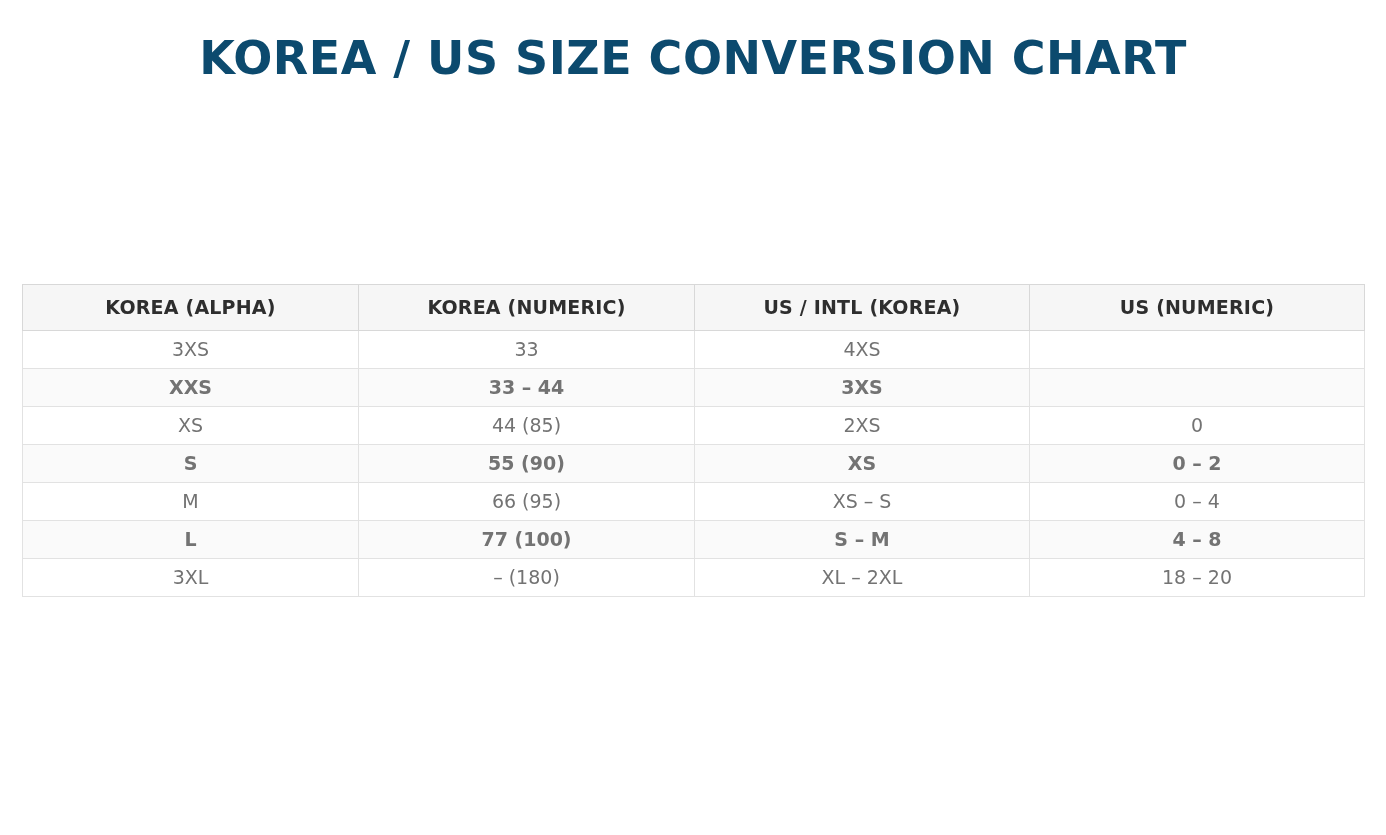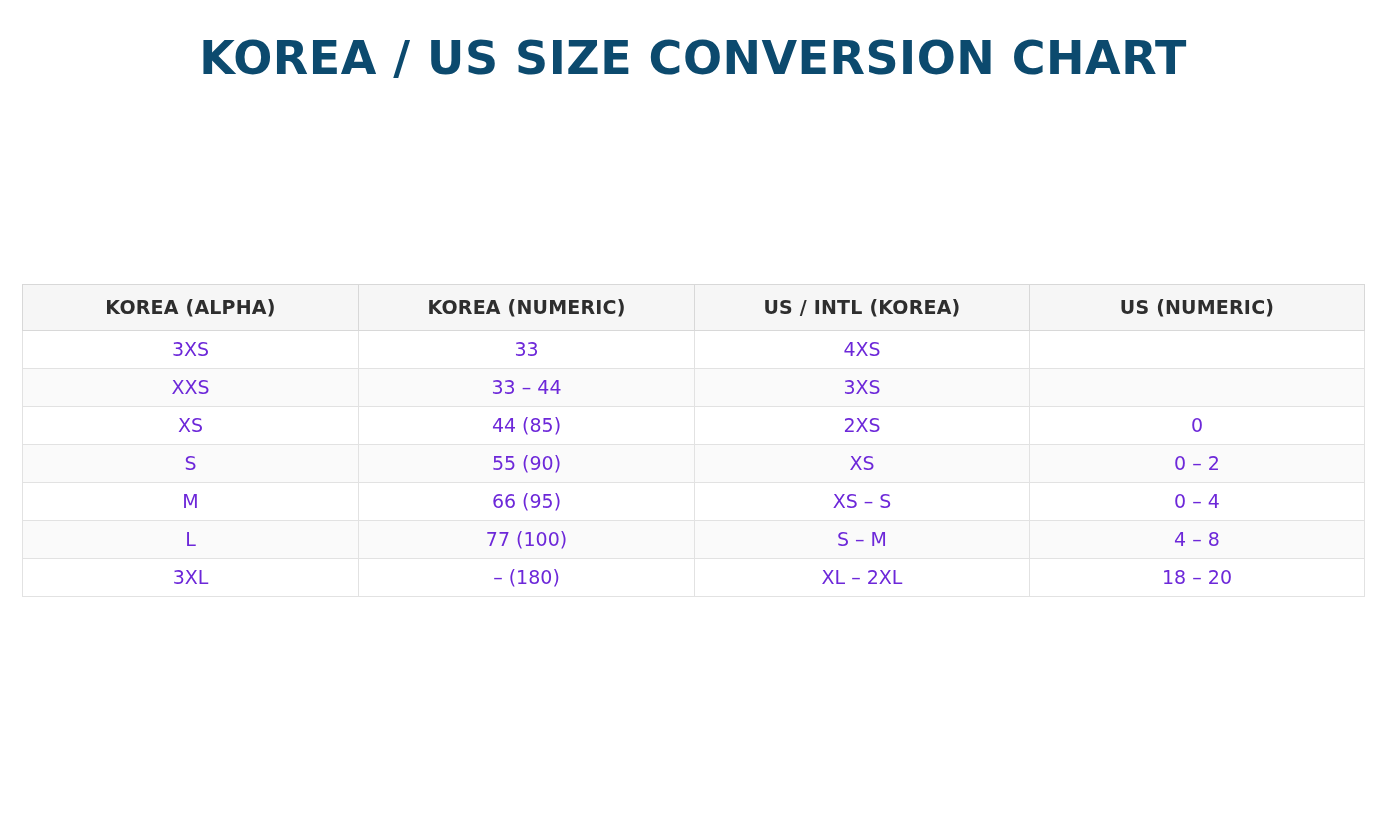--- a/index.html
+++ b/index.html
@@ -45,31 +45,32 @@
     font-size: 19px;
     font-weight: bold;
     color: #2e2e2e;
     text-align: center;
     padding: 11px 6px 12px 6px;
     border: 1px solid #d8d8d8;
     letter-spacing: 0.2px;
   }
   table.size-table td {
     font-size: 19px;
-    color: #6d28d9;
+    color: #737373;
     text-align: center;
     padding: 7px 6px 8px 6px;
     border: 1px solid #e2e2e2;
     height: 20px;
   }
   table.size-table tbody tr.odd td {
     background: #ffffff;
   }
   table.size-table tbody tr.even td {
     background: #fafafa;
+    font-weight: bold;
   }
 </style>
 </head>
 <body>
 
 <h1 class="page-title">KOREA / US SIZE CONVERSION CHART</h1>
 
 <div class="table-wrap">
   <table class="size-table">
     <colgroup>

